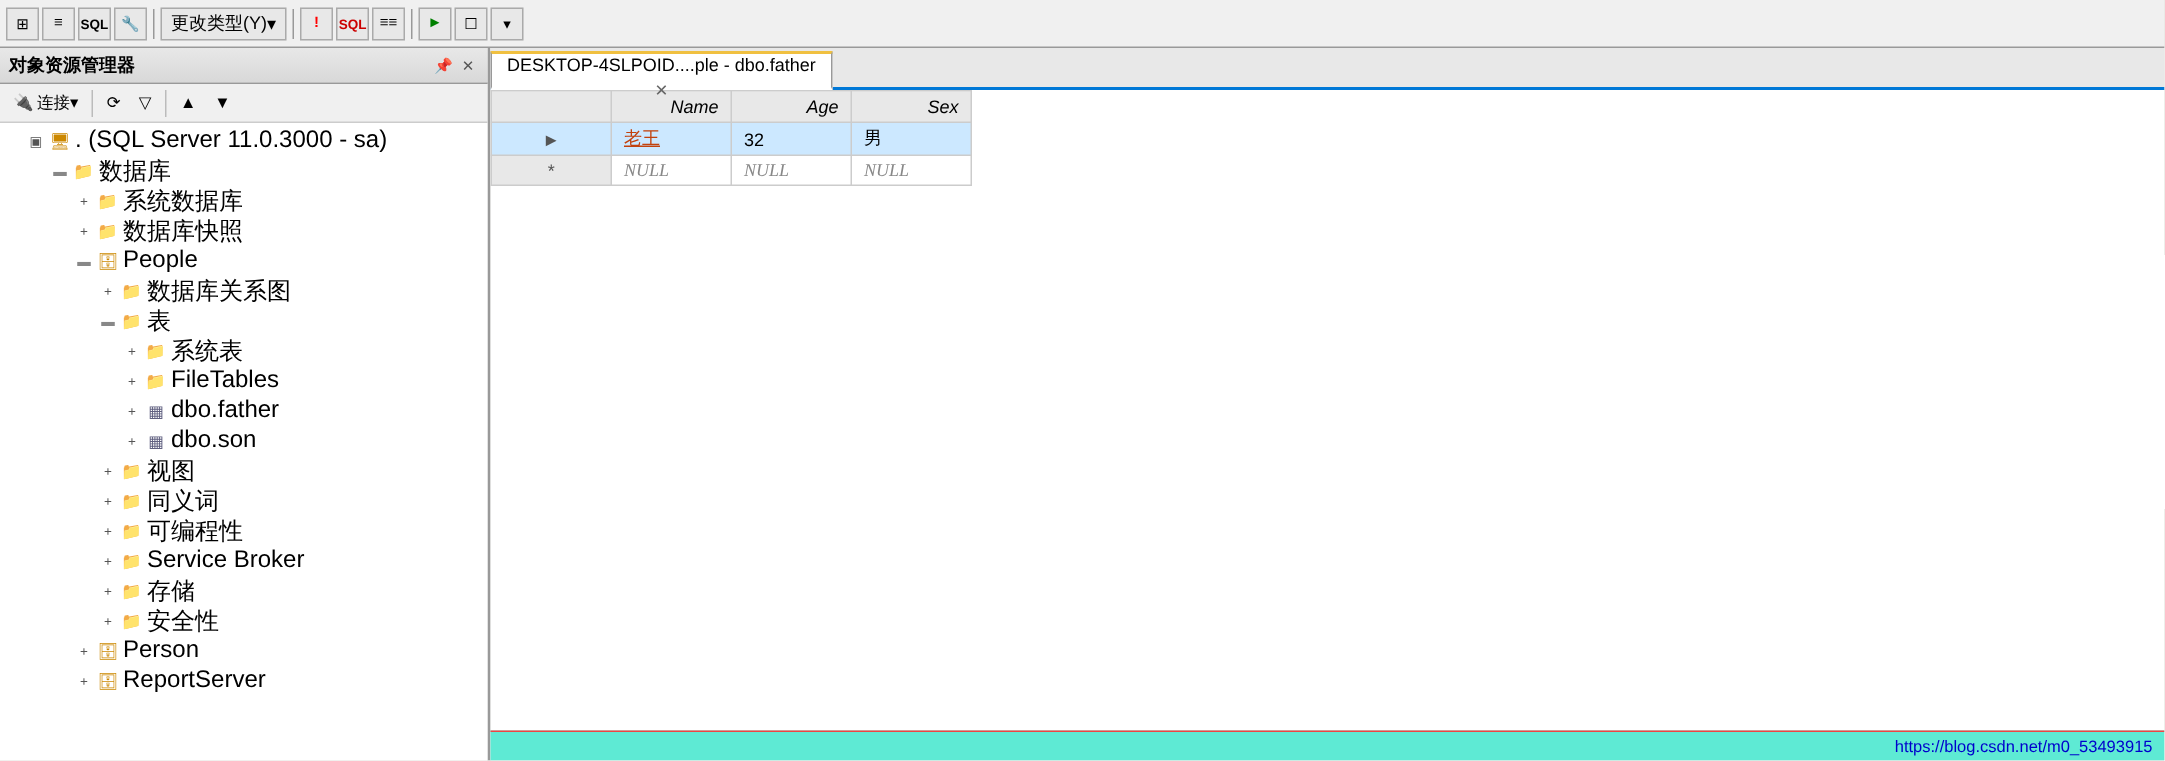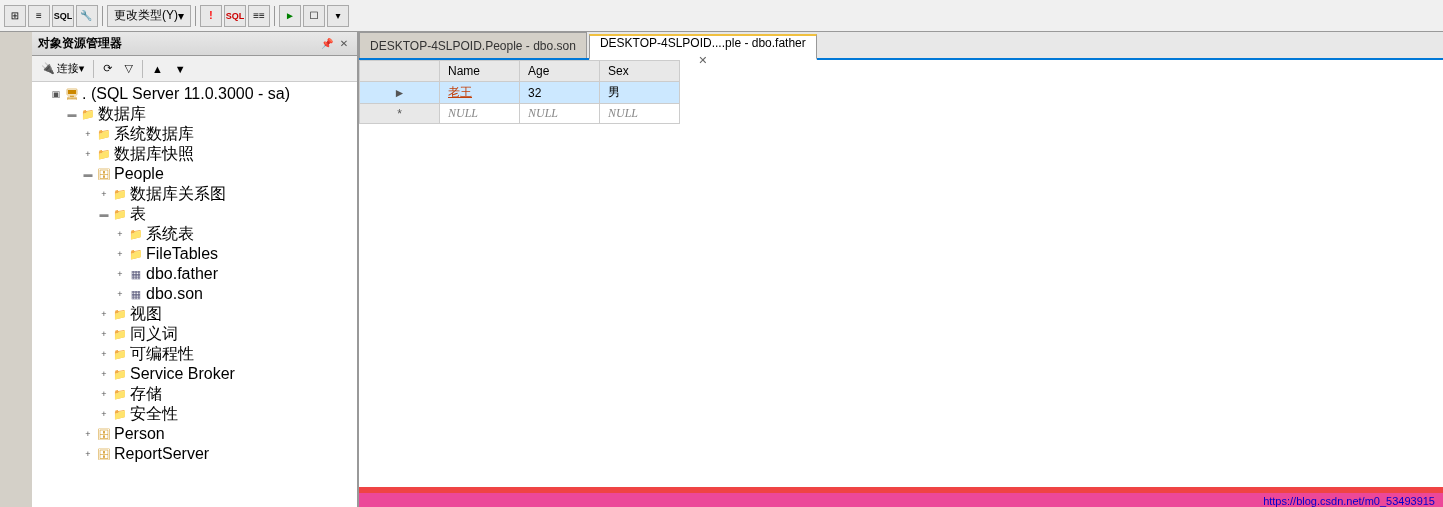--- a/index.html
+++ b/index.html
@@ -31,21 +31,20 @@
       padding: 0 6px;
       cursor: pointer;
       display: flex; align-items: center; gap: 0;
       font-size: 12px;
     }
 
     
     .main-layout {
       display: flex;
       height: calc(100vh - 32px);
-      padding-left: 32px;
     }
 
     
     .left-panel {
       width: 327px;
       min-width: 327px;
       background: #f5f5f5;
       border-right: 2px solid #999;
       display: flex;
       flex-direction: column;
@@ -188,23 +187,24 @@
       overflow: auto;
     }
     .data-grid {
       border-collapse: collapse;
       font-size: 12px;
     }
     .data-grid th {
       background: #e8e8e8;
       border: 1px solid #ccc;
       padding: 3px 8px;
-      text-align: left;
+      text-align: right;
       font-weight: normal;
       min-width: 80px;
+      font-style: italic;
     }
     .data-grid td {
       border: 1px solid #ccc;
       padding: 2px 8px;
       min-width: 80px;
       height: 20px;
     }
     .data-grid tr.selected-row td { background: #cce8ff; }
     .data-grid td.italic { font-style: italic; color: #888; font-family: Liberation Serif, serif; }
     .row-indicator {
@@ -212,24 +212,24 @@
       text-align: center;
       border: 1px solid #ccc;
       background: #e8e8e8;
       padding: 2px 4px;
       color: #555;
     }
 
     
     .status-bar {
       height: 20px;
-      background: #ec4899;
-      border-top: 6px solid #ef4444;
-      display: flex;
-      align-items: flex-end;
+      background: #5eead4;
+      border-top: 1px solid #ef4444;
+      display: flex;
+      align-items: center;
       justify-content: flex-end;
       padding: 0 8px;
       font-size: 11px;
       color: #0000cc;
     }
 
     
     ::-webkit-scrollbar { width: 12px; height: 12px; }
     ::-webkit-scrollbar-track { background: #f0f0f0; }
     ::-webkit-scrollbar-thumb { background: #c0c0c0; border: 1px solid #999; }
@@ -471,23 +471,20 @@
         <span class="tree-expand">+</span>
         <span class="tree-icon" style="color:#cc8800;">🗄</span>
         <span class="tree-label">ReportServer</span>
       </div>
     </div>
   </div>
 
   <div class="right-panel">
 
     <div class="tab-bar">
-      <div class="tab">
-        <span>DESKTOP-4SLPOID.People - dbo.son</span>
-      </div>
       <div class="tab active">
         <span>DESKTOP-4SLPOID....ple - dbo.father</span>
         <span class="tab-close">✕</span>
       </div>
     </div>
 
     <div class="grid-content">
       <table class="data-grid">
         <thead>
           <tr>

